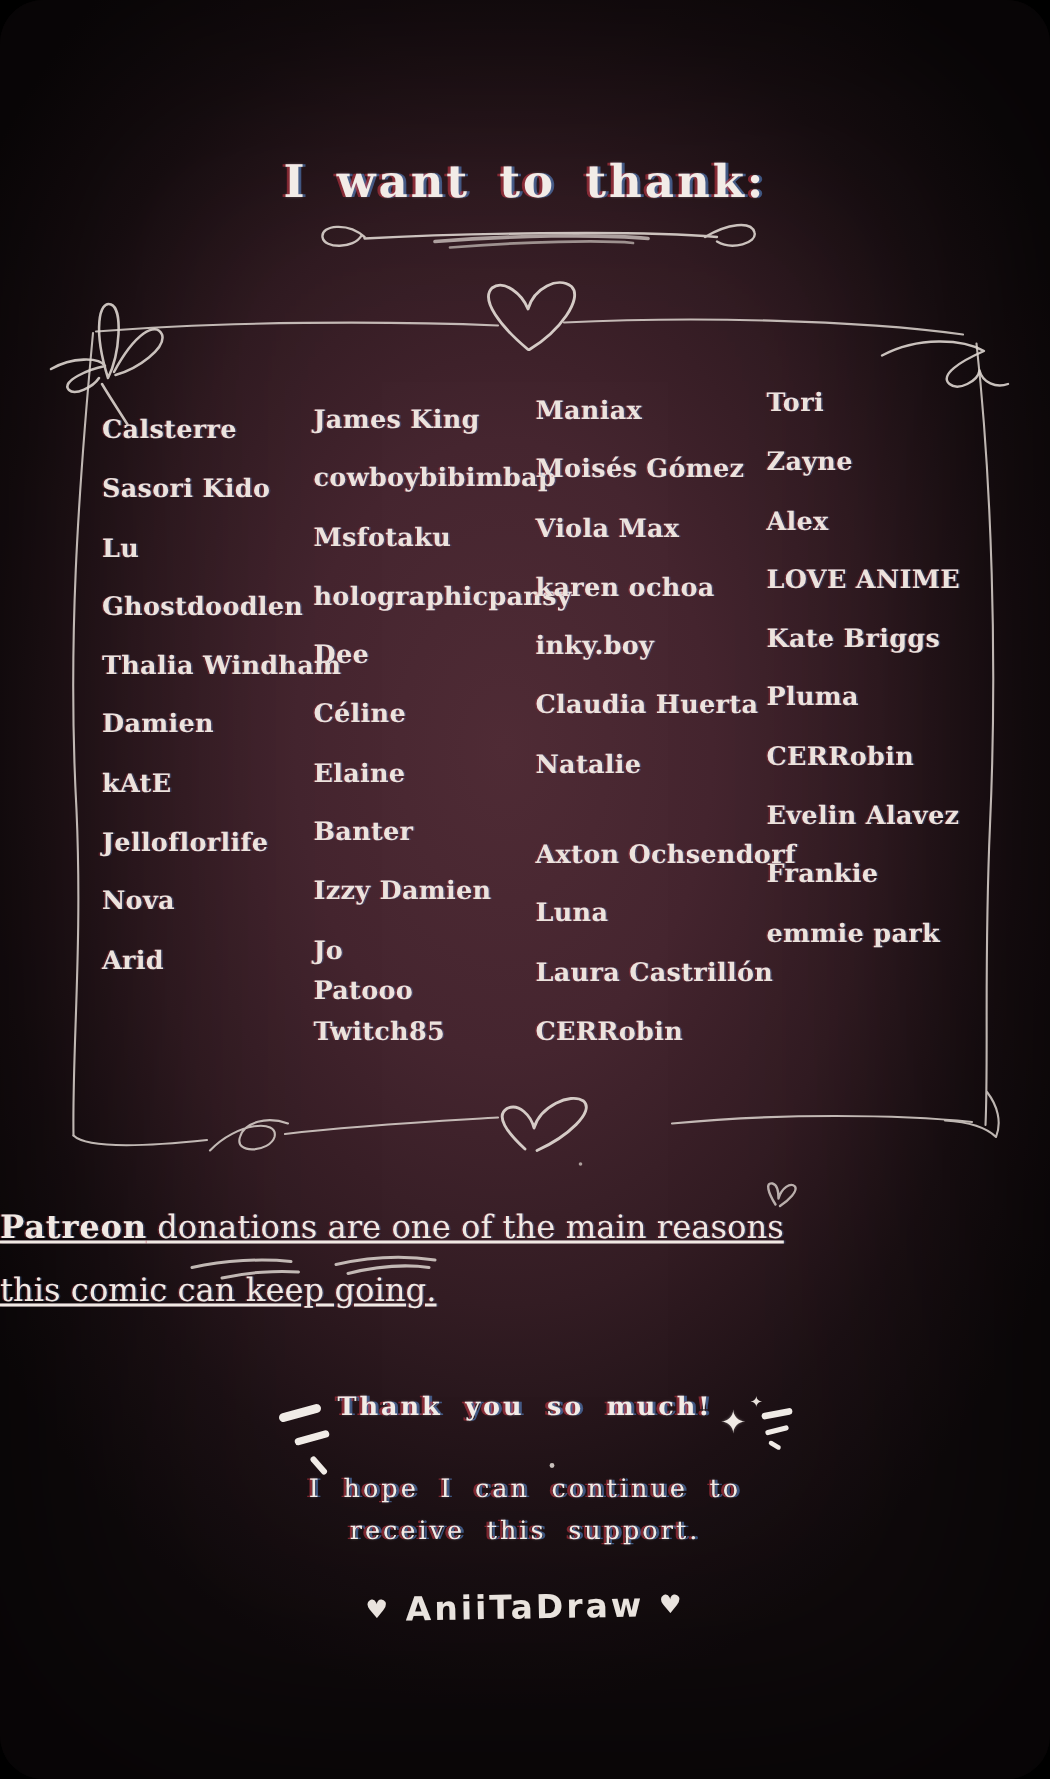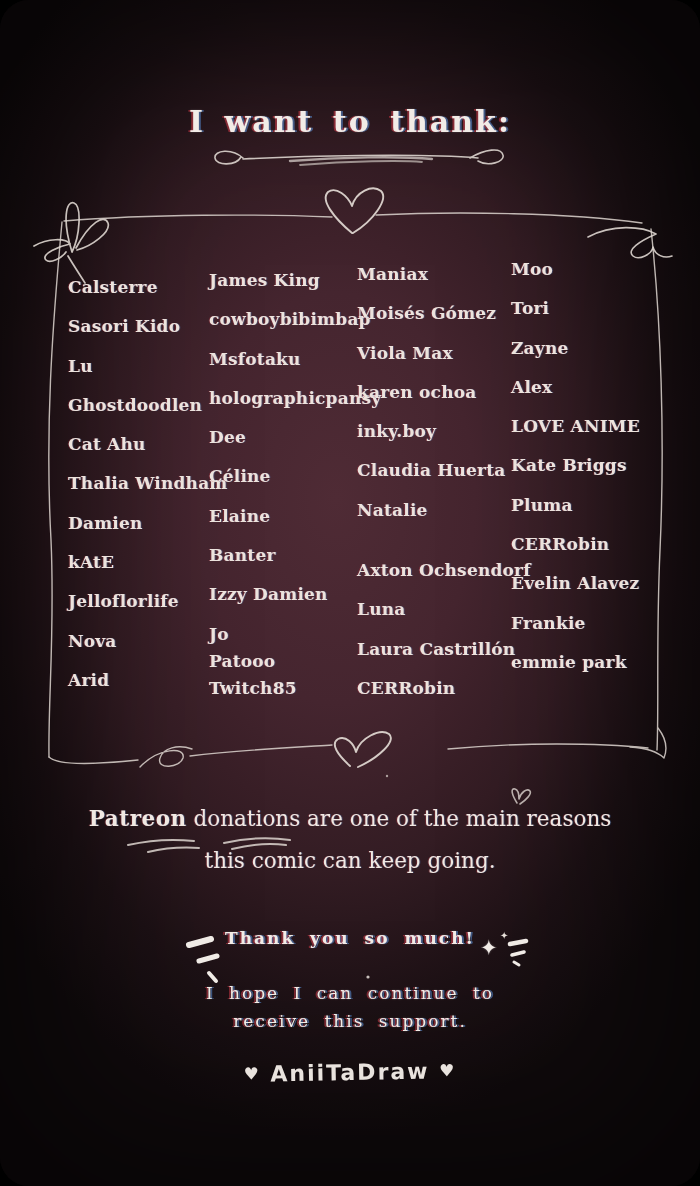--- a/index.html
+++ b/index.html
@@ -39,24 +39,25 @@
     letter-spacing:0.2px;
   }
   .name.tight{height:27px;}
   .name.gap{margin-top:21px;}
   .col1{left:68px;top:277px;}
   .col2{left:209px;top:270px;}
   .col3{left:357px;top:264px;}
   .col4{left:511px;top:259px;}
   .message{
     position:absolute;top:806px;left:0;right:0;
-    text-align:center;
+    text-align:left;
     color:#f0e9e3;
     font-size:21.5px;
     text-shadow:-1px 0 0 rgba(205,55,70,0.3), 1px 0 0 rgba(90,150,230,0.28);
+    text-decoration:underline;
   }
   .message .hl{font-weight:bold;letter-spacing:0.5px;}
   .message .l2{margin-top:17px;}
   .thanks-headline{
     position:absolute;top:928px;left:0;right:0;
     text-align:center;
     font-size:17px;font-weight:bold;
   }
   .sparkle{
     position:absolute;top:936px;left:480px;
@@ -152,21 +153,20 @@
     </g>
   </svg>
 
   <div class="page-title fancy">I want to thank:</div>
 
   <div class="col col1">
     <span class="name">Calsterre</span>
     <span class="name">Sasori Kido</span>
     <span class="name">Lu</span>
     <span class="name">Ghostdoodlen</span>
-    <span class="name">Cat Ahu</span>
     <span class="name">Thalia Windham</span>
     <span class="name">Damien</span>
     <span class="name">kAtE</span>
     <span class="name">Jelloflorlife</span>
     <span class="name">Nova</span>
     <span class="name">Arid</span>
   </div>
 
   <div class="col col2">
     <span class="name">James King</span>
@@ -191,21 +191,20 @@
     <span class="name">inky.boy</span>
     <span class="name">Claudia Huerta</span>
     <span class="name">Natalie</span>
     <span class="name gap">Axton Ochsendorf</span>
     <span class="name">Luna</span>
     <span class="name">Laura Castrillón</span>
     <span class="name">CERRobin</span>
   </div>
 
   <div class="col col4">
-    <span class="name">Moo</span>
     <span class="name">Tori</span>
     <span class="name">Zayne</span>
     <span class="name">Alex</span>
     <span class="name">LOVE ANIME</span>
     <span class="name">Kate Briggs</span>
     <span class="name">Pluma</span>
     <span class="name">CERRobin</span>
     <span class="name">Evelin Alavez</span>
     <span class="name">Frankie</span>
     <span class="name">emmie park</span>

